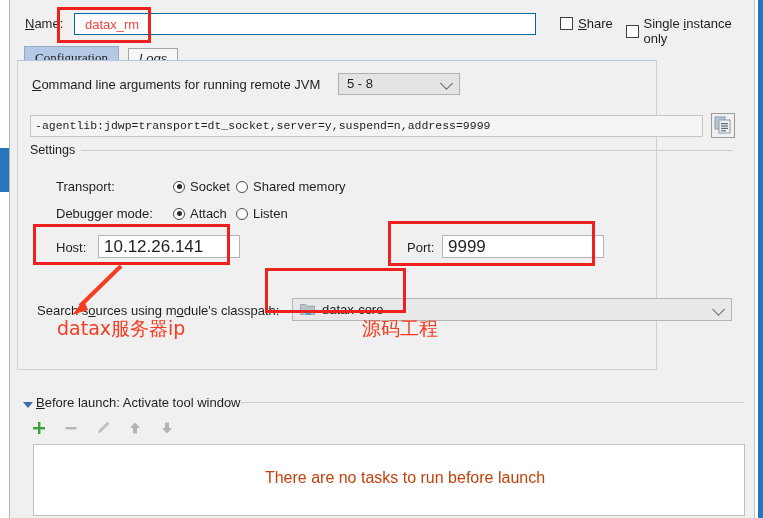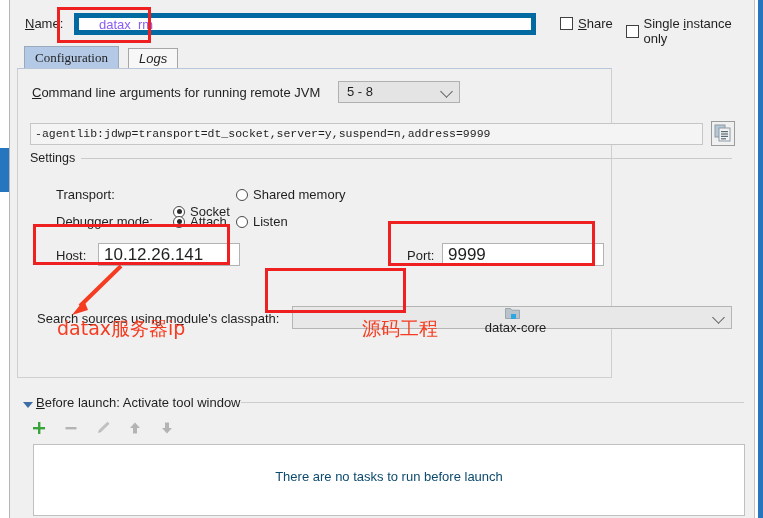--- a/index.html
+++ b/index.html
@@ -58,26 +58,26 @@
     position: absolute;
     left: 14px; top: 16px;
     font-size: 13px;
   }
   .name-label u { text-decoration: underline; }
   .name-input {
     position: absolute;
     left: 63px; top: 13px;
     width: 462px; height: 22px;
     background: #ffffff;
-    border: 5px solid #0369a1;
+    border: 1px solid #0369a1;
     box-sizing: border-box;
     font-family: "Liberation Sans", sans-serif;
     font-size: 13px;
-    color: #8b5cf6;
-    padding: 0 20px;
+    color: #ef4444;
+    padding: 0 10px;
     outline: none;
   }
   .cb-wrap {
     position: absolute;
     top: 16px;
     display: flex;
     align-items: center;
     gap: 5px;
     font-size: 13px;
   }
@@ -113,22 +113,22 @@
     border-color: #9aa9bb;
     top: 0;
     height: 22px;
     line-height: 22px;
     font-family: Liberation Serif, serif;
   }
 
   
   .config-panel {
     position: absolute;
-    left: 17px; top: 68px;
-    width: 595px; height: 310px;
+    left: 17px; top: 60px;
+    width: 640px; height: 310px;
     background: #f0f0f0;
     border: 1px solid #cfcfcf;
     border-top-color: #b8c6d8;
     box-sizing: border-box;
   }
   .cmdline-label {
     position: absolute;
     left: 14px; top: 16px;
     font-size: 13px;
   }
@@ -241,21 +241,20 @@
     position: absolute;
     left: 262px; top: 147px;
     width: 440px; height: 23px;
     background: #e8e8e8;
     border: 1px solid #b5b5b5;
     box-sizing: border-box;
     display: flex;
     align-items: center;
     padding-left: 7px;
     font-size: 13px;
-    flex-direction: column;
   }
   .module-icon {
     width: 15px; height: 13px;
     margin-right: 7px;
     position: relative;
     flex: 0 0 auto;
   }
 
   
   .redbox {
@@ -325,22 +324,23 @@
     width: 712px; height: 72px;
     background: #ffffff;
     border: 1px solid #c0c0c0;
     box-sizing: border-box;
   }
   .task-empty {
     position: absolute;
     width: 100%;
     top: 24px;
     text-align: center;
-    color: #0c4a6e;
-    font-size: 13px;
+    color: #c2410c;
+    font-size: 16px;
+    padding-left: 16px;
   }
 </style>
 </head>
 <body>
 
 <div id="screen">
 
   <div class="left-rail"></div>
   <div class="splitter-handle"></div>
 
@@ -386,21 +386,21 @@
           <rect x="9" y="16.2" width="5" height="1.2"></rect>
         </g>
       </svg>
     </div>
 
     <div class="settings-group">
       <div class="group-line"></div>
       <div class="group-title">Settings</div>
 
       <div class="row-label" style="left:26px; top:28px;">Transport:</div>
-      <div class="radio-wrap" style="left:143px; top:28px;margin-top:17px;">
+      <div class="radio-wrap" style="left:143px; top:28px;">
         <span class="radio sel"></span>
         <span>Socket</span>
       </div>
       <div class="radio-wrap" style="left:206px; top:28px;">
         <span class="radio"></span>
         <span>Shared memory</span>
       </div>
 
       <div class="row-label" style="left:26px; top:55px;">Debugger mode:</div>
       <div class="radio-wrap" style="left:143px; top:55px;">

